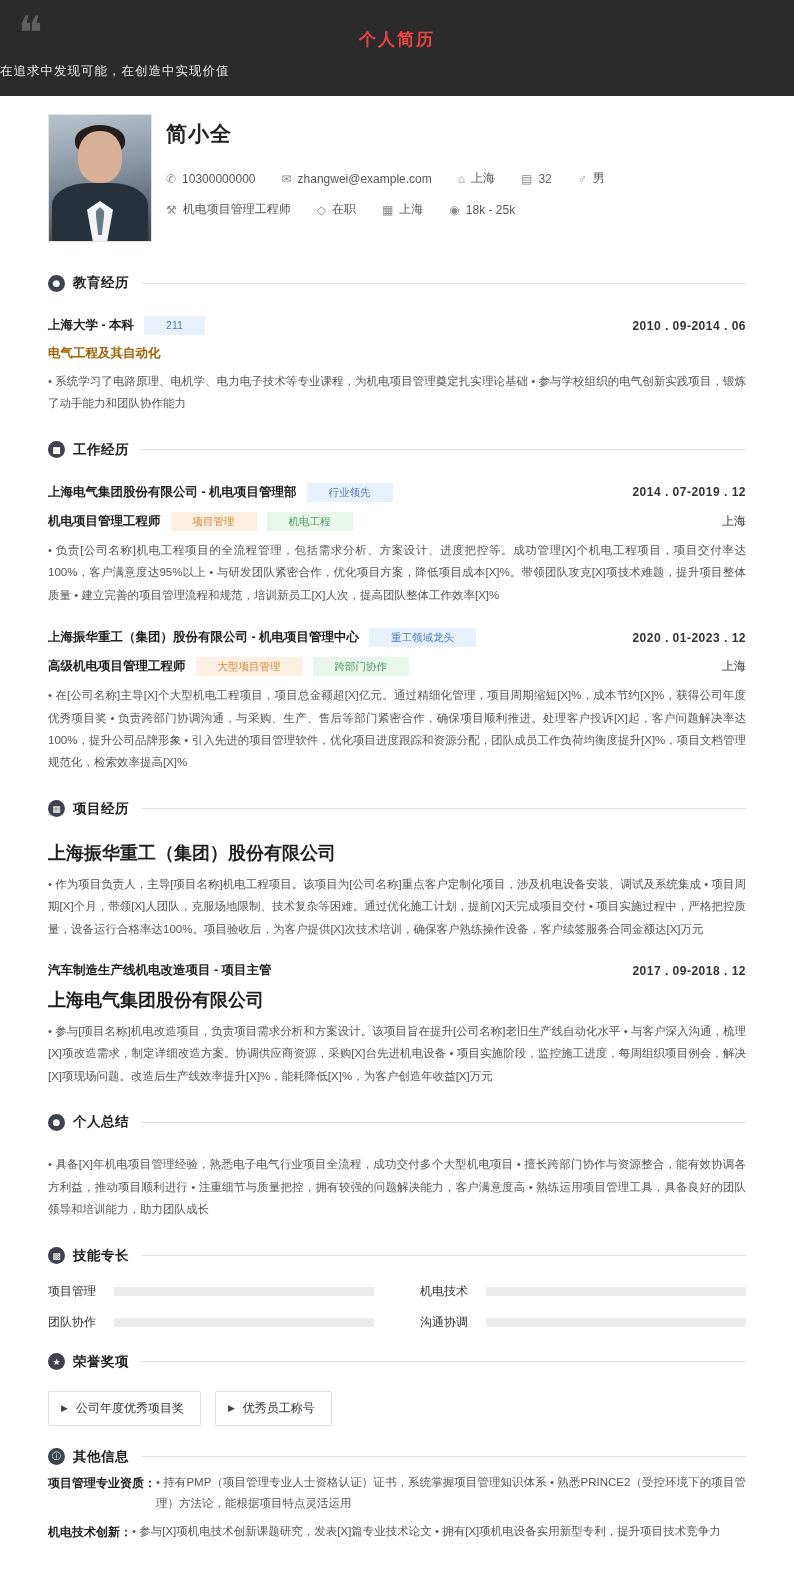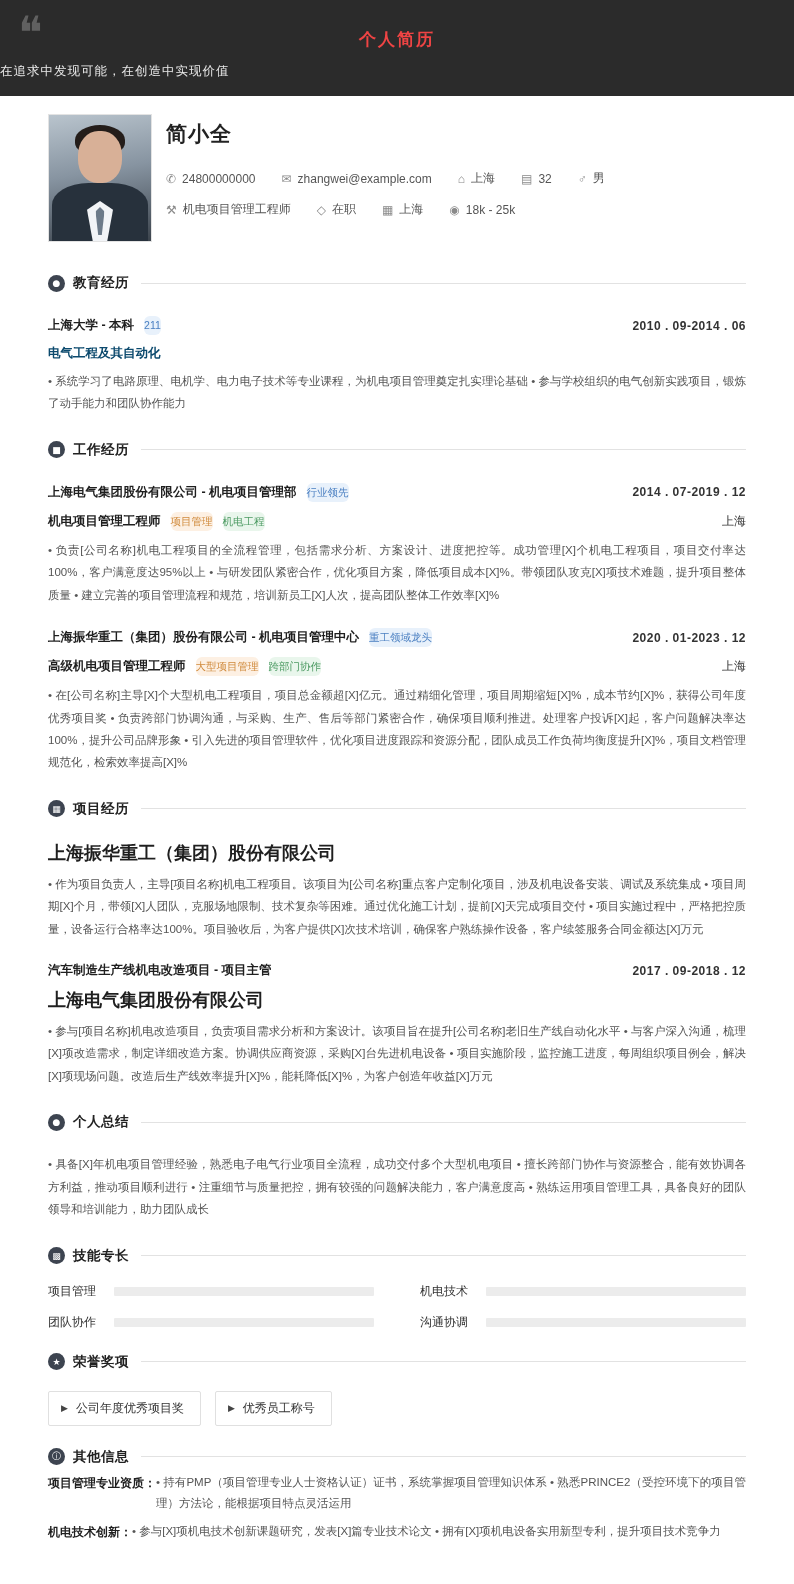--- a/index.html
+++ b/index.html
@@ -190,39 +190,39 @@
     letter-spacing: .5px;
     white-space: nowrap;
   }
   .place {
     font-size: 12px;
     color: #333;
     white-space: nowrap;
   }
   .tag {
     font-size: 10.5px;
-    padding: 2px 0;
-    border-radius: 6px;
+    padding: 2px 22px;
+    border-radius: 0;
     margin-left: 10px;
     white-space: nowrap;
     line-height: 15px;
   }
   .tag-blue { background: #e8f1fb; color: #4a7fc1; }
   .tag-orange { background: #fdf0e3; color: #d08a3c; }
   .tag-green { background: #e9f6ec; color: #4c9a62; }
 
   .sub-line {
     font-size: 18px;
     color: #1f1f1f;
     font-weight: bold;
     margin-top: 9px;
   }
   .major {
     font-size: 12.5px;
-    color: #0c4a6e;
+    color: #a16207;
     font-weight: bold;
     margin-top: 10px;
   }
   p.desc {
     font-size: 11.5px;
     color: #555;
     line-height: 1.95;
     margin-top: 8px;
     text-align: justify;
   }
@@ -319,21 +319,21 @@
       <div class="face"></div>
       <div class="shirt"></div>
       <div class="tie"></div>
     </div>
     <div class="profile-info">
       <div class="name">简小全</div>
 
       <div class="meta-row">
         <div class="meta-item">
           <span class="ico">✆</span>
-          <span>24800000000</span>
+          <span>10300000000</span>
         </div>
         <div class="meta-item">
           <span class="ico">✉</span>
           <span>zhangwei@example.com</span>
         </div>
         <div class="meta-item">
           <span class="ico">⌂</span>
           <span>上海</span>
         </div>
         <div class="meta-item">

